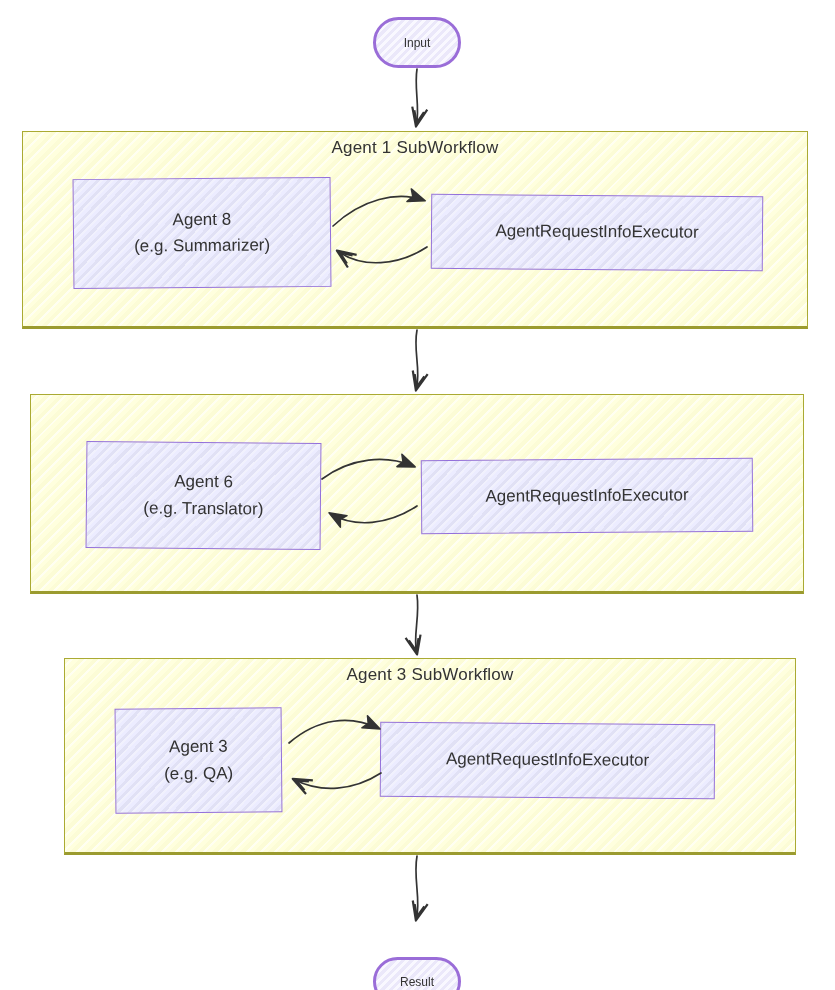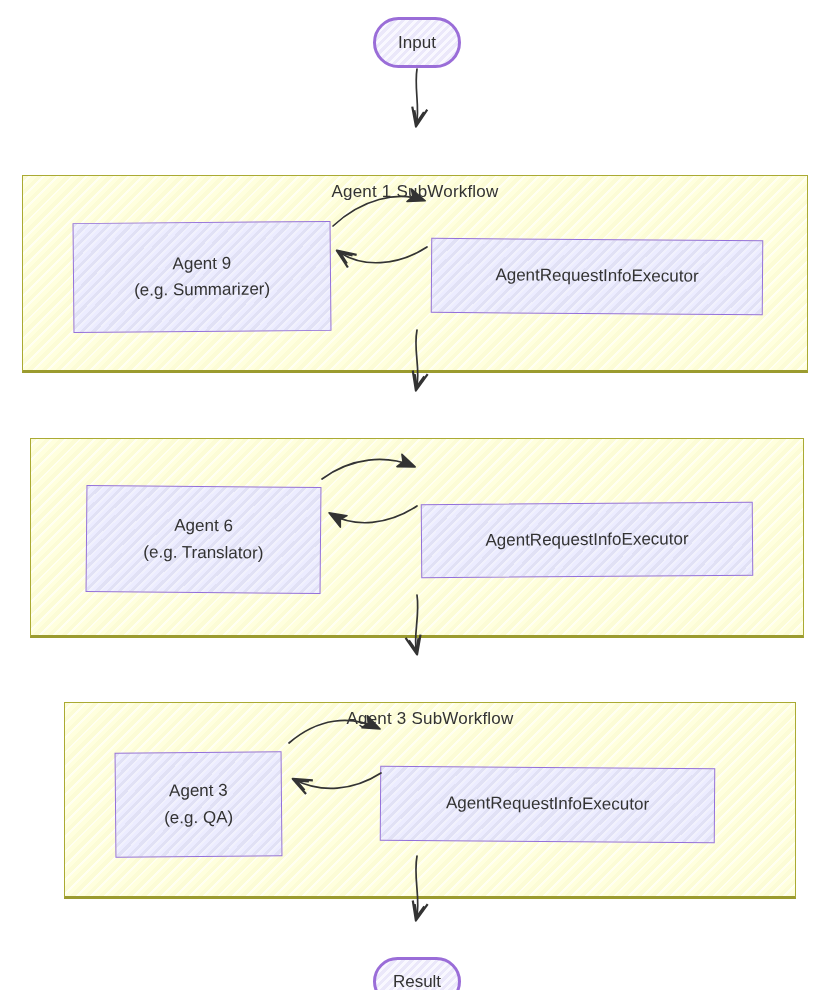--- a/index.html
+++ b/index.html
@@ -19,21 +19,20 @@
   
   .cluster{
     position:absolute;
     border:1.5px solid var(--cluster-border);
     border-bottom:3px solid #9b9b2f;
     background:repeating-linear-gradient(135deg,
       #fcfcd6 0px,#fcfcd6 4px,
       #fffff1 4px,#fffff1 6px,
       var(--cluster-fill) 6px,var(--cluster-fill) 10px);
     box-sizing:border-box;
-    margin-top:44px;
   }
   .cluster-title{
     position:absolute;top:6px;left:0;right:0;
     text-align:center;font-size:17px;font-weight:400;
     letter-spacing:.2px;
   }
   
   .node{
     position:absolute;
     border:1.6px solid var(--node-border);
@@ -52,21 +51,21 @@
   
   .terminal{
     position:absolute;
     border:3.4px solid #9a6dd8;
     border-radius:26px;
     background:repeating-linear-gradient(135deg,
       #ebe8fa 0px,#ebe8fa 3px,
       #f9f8ff 3px,#f9f8ff 6px);
     box-sizing:border-box;
     display:flex;align-items:center;justify-content:center;
-    font-size:17px;
+    font-size:12px;
   }
   
   .edges{
     position:absolute;left:0;top:0;width:835px;height:990px;
     pointer-events:none;z-index:5;
   }
   .edges path.edge{
     fill:none;stroke:var(--arrow);stroke-width:1.7px;
     stroke-linecap:round;
   }
@@ -76,21 +75,21 @@
 
 <div class="canvas">
 
   <div class="terminal" style="left:373px;top:17px;width:88px;height:51px;">
     <span>Input</span>
   </div>
 
   <div class="cluster" style="left:22px;top:131px;width:786px;height:198px;">
     <div class="cluster-title">Agent 1 SubWorkflow</div>
     <div class="node tilt-a" style="left:50px;top:46px;width:258px;height:110px;">
-      <span>Agent 9</span>
+      <span>Agent 8</span>
       <span>(e.g. Summarizer)</span>
     </div>
     <div class="node tilt-b" style="left:408px;top:63px;width:332px;height:75px;">
       <span>AgentRequestInfoExecutor</span>
     </div>
   </div>
 
   <div class="cluster" style="left:30px;top:394px;width:774px;height:200px;">
     <div class="node tilt-c" style="left:55px;top:47px;width:235px;height:107px;">
       <span>Agent 6</span>

